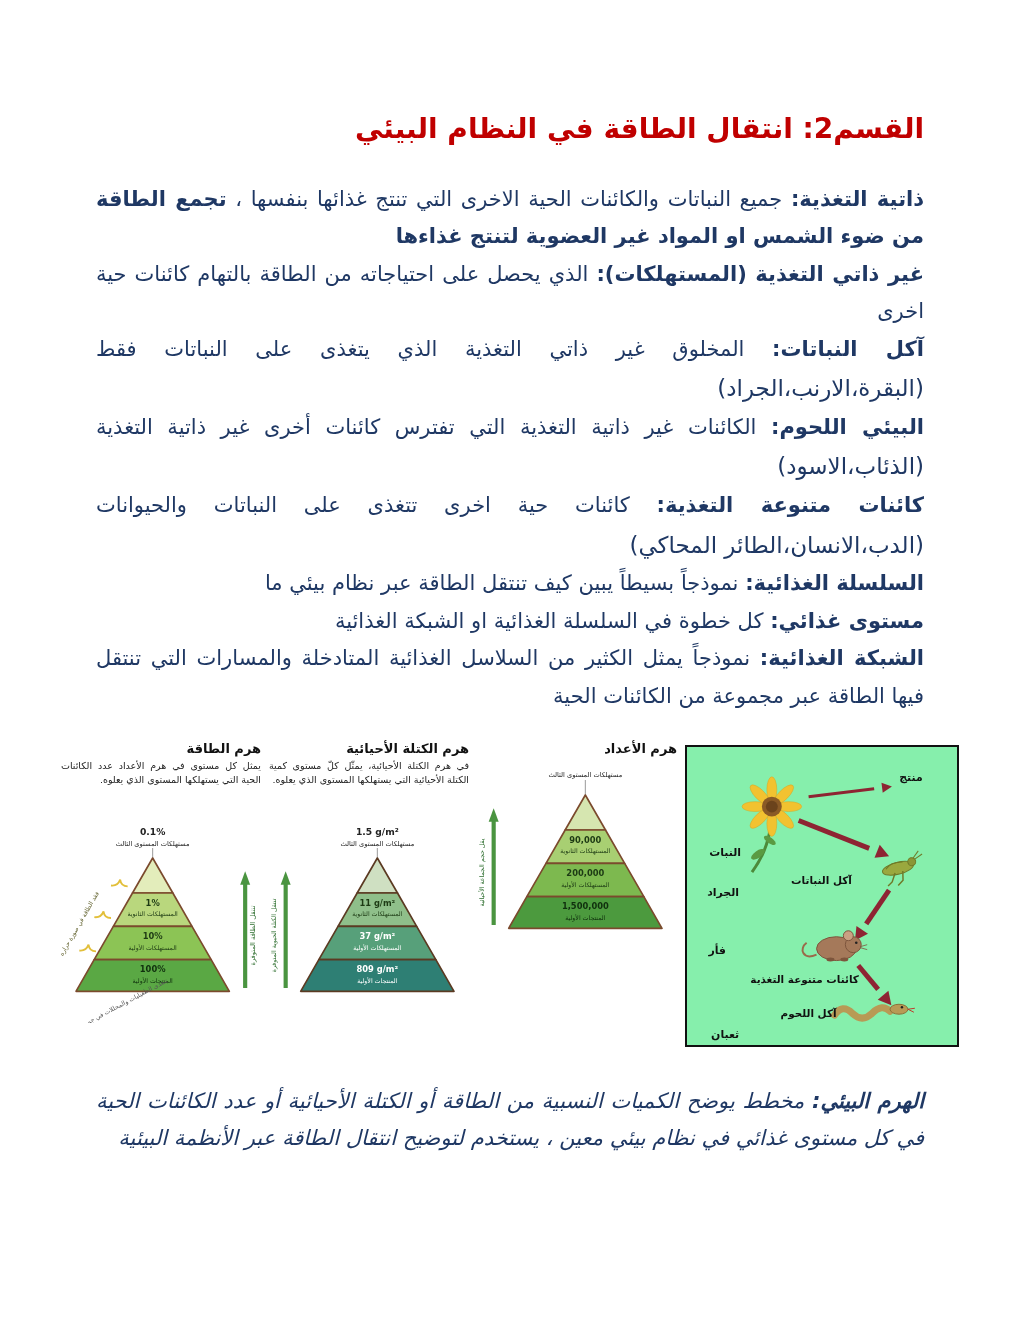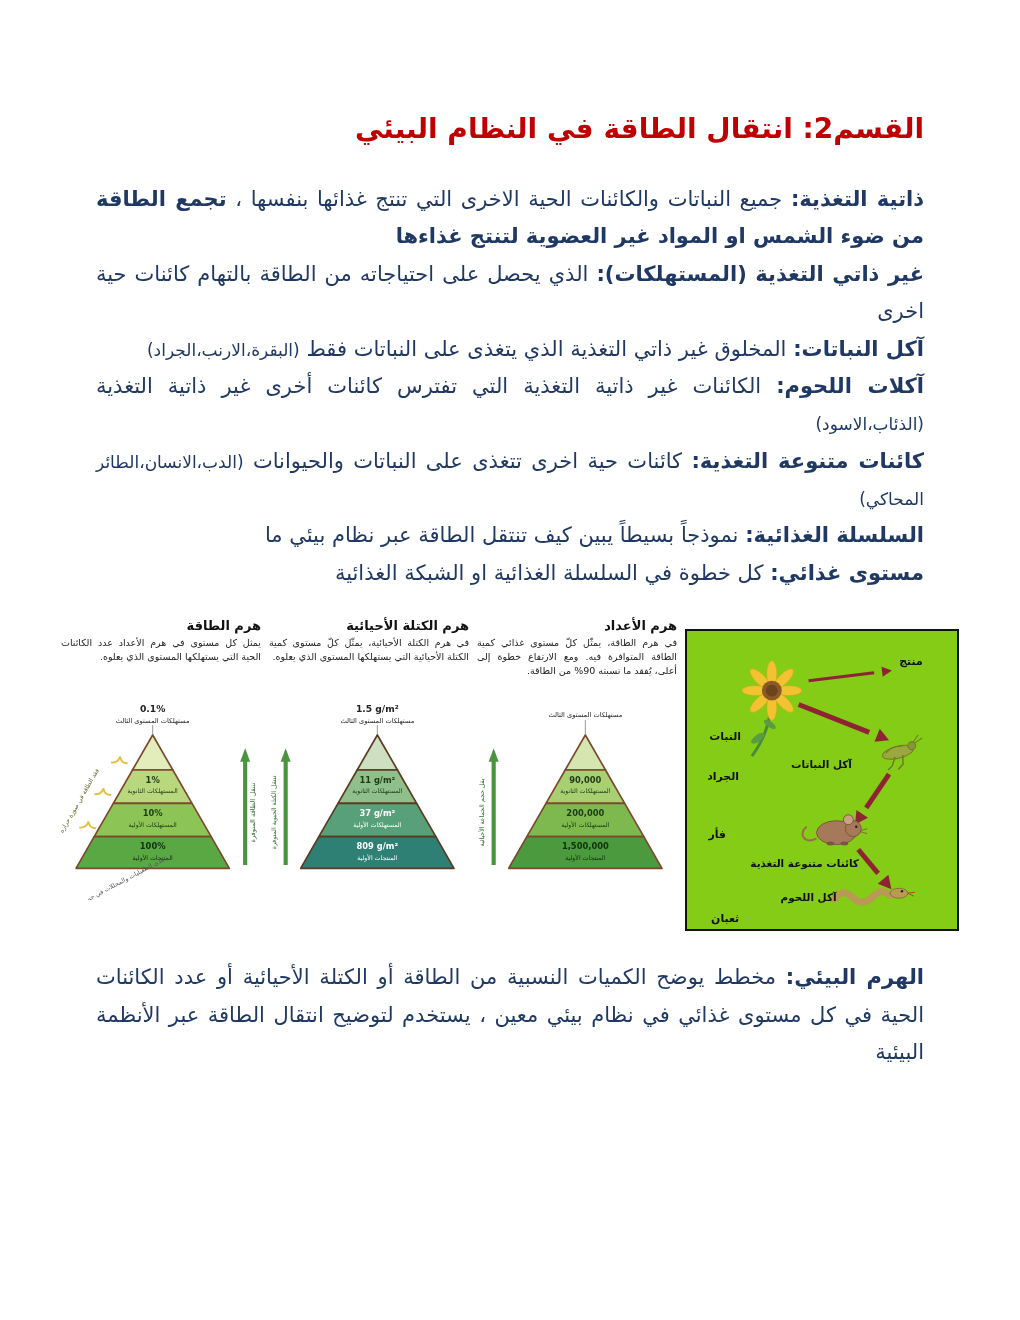--- a/index.html
+++ b/index.html
@@ -8,50 +8,51 @@
     font-family:"DejaVu Sans", sans-serif;
   }
   .page { position:relative; width:1020px; height:1320px; padding:112px 96px 0 96px; }
   .title {
     direction:rtl; text-align:right; color:#c00000;
     font-size:28px; font-weight:bold; margin-bottom:12px;
   }
   .defs { direction:rtl; color:#1f3864; font-size:21px; line-height:1.78; text-align:justify;margin-top:36px; }
   .defs p { margin:0; }
   .defs b { font-weight:bold; }
-  .defs .ex { font-size:17px; }
+  .defs .ex { font-size:23px; }
   .figure-row {
     display:flex; direction:ltr; gap:8px; align-items:flex-start;
     margin:26px -35px 0 -35px;
     justify-content:space-between;
   }
   .pyr-card { width:200px; flex:0 0 auto; }
   .pyr-title { direction:rtl; text-align:right; font-size:13px; font-weight:bold; color:#111111; margin-bottom:3px; }
   .pyr-desc { direction:rtl; text-align:justify; font-size:9.5px; line-height:1.45; color:#222222; min-height:60px; }
   .pyr-svg { width:200px; height:200px; display:block; margin-top:4px; }
-  .chain-box { flex:0 0 auto; width:274px; border:2.5px solid #111111; background:#84cc16; margin-top:11px; }
+  .chain-box { flex:0 0 auto; width:274px; border:2.5px solid #111111; background:#86efac; margin-top:4px; }
   .chain-svg { width:269px; height:298px; display:block; }
   svg text { font-family:"DejaVu Sans", sans-serif; }
-  .footer-def { margin-top:28px; }
+  .footer-def { margin-top:36px;font-style:italic; }
 </style>
 </head>
 <body>
 
 <div class="page">
 
   <h1 class="title">القسم2: انتقال الطاقة في النظام البيئي</h1>
 
   <div class="defs">
     <p><b>ذاتية التغذية:</b><span> جميع النباتات والكائنات الحية الاخرى التي تنتج غذائها بنفسها ، </span><b>تجمع الطاقة من ضوء الشمس او المواد غير العضوية لتنتج غذاءها</b></p>
     <p><b>غير ذاتي التغذية (المستهلكات):</b><span> الذي يحصل على احتياجاته من الطاقة بالتهام كائنات حية اخرى</span></p>
     <p><b>آكل النباتات:</b><span> المخلوق غير ذاتي التغذية الذي يتغذى على النباتات فقط </span><span class="ex">(البقرة،الارنب،الجراد)</span></p>
-    <p><b>آكلات اللحوم:</b><span> الكائنات غير ذاتية التغذية التي تفترس كائنات أخرى غير ذاتية التغذية </span><span class="ex">(الذئاب،الاسود)</span></p>
+    <p><b>البيئي اللحوم:</b><span> الكائنات غير ذاتية التغذية التي تفترس كائنات أخرى غير ذاتية التغذية </span><span class="ex">(الذئاب،الاسود)</span></p>
     <p><b>كائنات متنوعة التغذية:</b><span> كائنات حية اخرى تتغذى على النباتات والحيوانات </span><span class="ex">(الدب،الانسان،الطائر المحاكي)</span></p>
     <p><b>السلسلة الغذائية:</b><span> نموذجاً بسيطاً يبين كيف تنتقل الطاقة عبر نظام بيئي ما</span></p>
     <p><b>مستوى غذائي:</b><span> كل خطوة في السلسلة الغذائية او الشبكة الغذائية</span></p>
+    <p><b>الشبكة الغذائية:</b><span> نموذجاً يمثل الكثير من السلاسل الغذائية المتادخلة والمسارات التي تنتقل فيها الطاقة عبر مجموعة من الكائنات الحية</span></p>
   </div>
 
   <div class="figure-row">
 
     <div class="pyr-card">
       <div class="pyr-title">هرم الطاقة</div>
       <div class="pyr-desc">يمثل كل مستوى في هرم الأعداد عدد الكائنات الحية التي يستهلكها المستوى الذي يعلوه.</div>
       <svg class="pyr-svg" viewBox="0 0 240 240">
         <text x="110" y="14" font-size="11" font-weight="bold" text-anchor="middle" fill="#222222">0.1%</text>
         <text x="110" y="27" font-size="8" text-anchor="middle" fill="#222222" style="direction:rtl">مستهلكات المستوى الثالث</text>
@@ -95,21 +96,20 @@
         <text x="130" y="179" font-size="10" font-weight="bold" text-anchor="middle" fill="#ffffff">809 g/m²</text>
         <text x="130" y="192" font-size="7.5" text-anchor="middle" fill="#ffffff" style="direction:rtl">المنتجات الأولية</text>
         <line x1="20" y1="198" x2="20" y2="72" stroke="#4a9440" stroke-width="5"></line>
         <polygon points="14,74 26,74 20,58" fill="#4a9440"></polygon>
         <text transform="rotate(-90 8 135)" x="8" y="135" font-size="7.5" fill="#2f6f30" text-anchor="middle" style="direction:rtl">تنتقل الكتلة الحيوية المتوفرة</text>
       </svg>
     </div>
 
     <div class="pyr-card">
       <div class="pyr-title">هرم الأعداد</div>
-      <div class="pyr-desc">في هرم الطاقة، يمثّل كلّ مستوى غذائي كمية الطاقة المتوافرة فيه. ومع الارتفاع خطوة إلى أعلى، يُفقد ما نسبته 90% من الطاقة.</div>
       <svg class="pyr-svg" viewBox="0 0 240 240">
         <text x="130" y="20" font-size="8" text-anchor="middle" fill="#222222" style="direction:rtl">مستهلكات المستوى الثالث</text>
         <line x1="130" y1="24" x2="130" y2="48" stroke="#666666" stroke-width="0.8"></line>
         <polygon points="130,42 154.2,84 105.8,84" fill="#d6e6b0" stroke="#7b4a2d" stroke-width="2" stroke-linejoin="round"></polygon>
         <polygon points="105.8,84 154.2,84 177.2,124 82.8,124" fill="#a8cf72" stroke="#7b4a2d" stroke-width="2" stroke-linejoin="round"></polygon>
         <polygon points="82.8,124 177.2,124 200.2,164 59.8,164" fill="#7db94f" stroke="#7b4a2d" stroke-width="2" stroke-linejoin="round"></polygon>
         <polygon points="59.8,164 200.2,164 222,202 38,202" fill="#4c9a3e" stroke="#7b4a2d" stroke-width="2" stroke-linejoin="round"></polygon>
         <text x="130" y="99" font-size="10" font-weight="bold" text-anchor="middle" fill="#1d3a14">90,000</text>
         <text x="130" y="111" font-size="7.5" text-anchor="middle" fill="#1d3a14" style="direction:rtl">المستهلكات الثانوية</text>
         <text x="130" y="139" font-size="10" font-weight="bold" text-anchor="middle" fill="#1d3a14">200,000</text>

